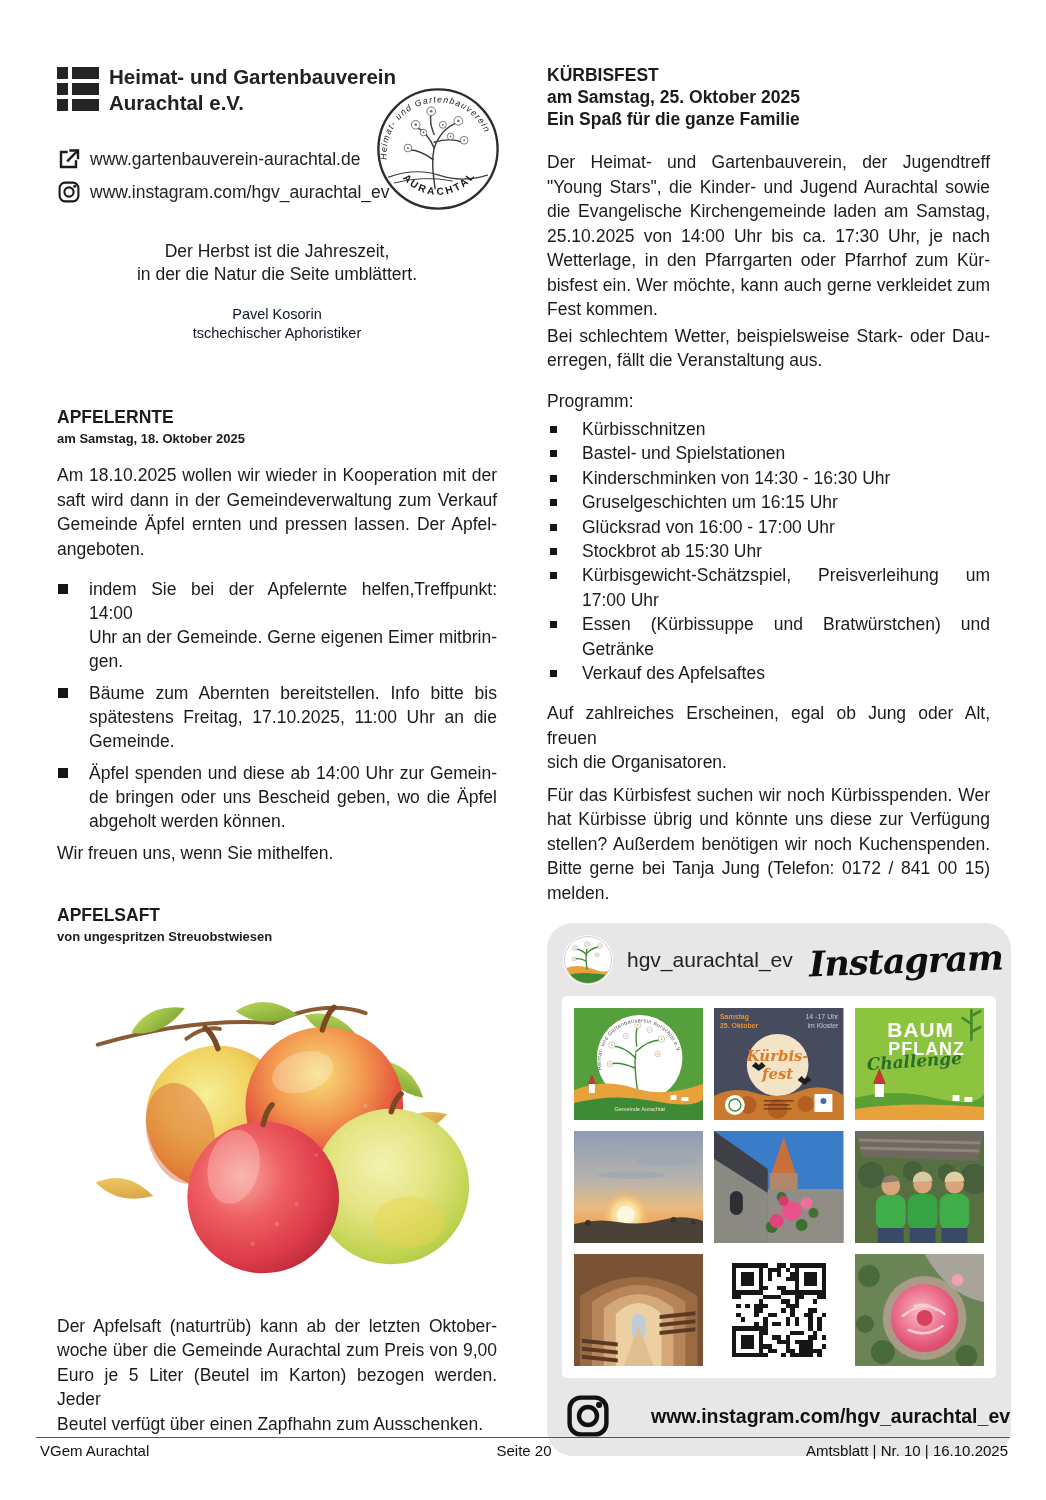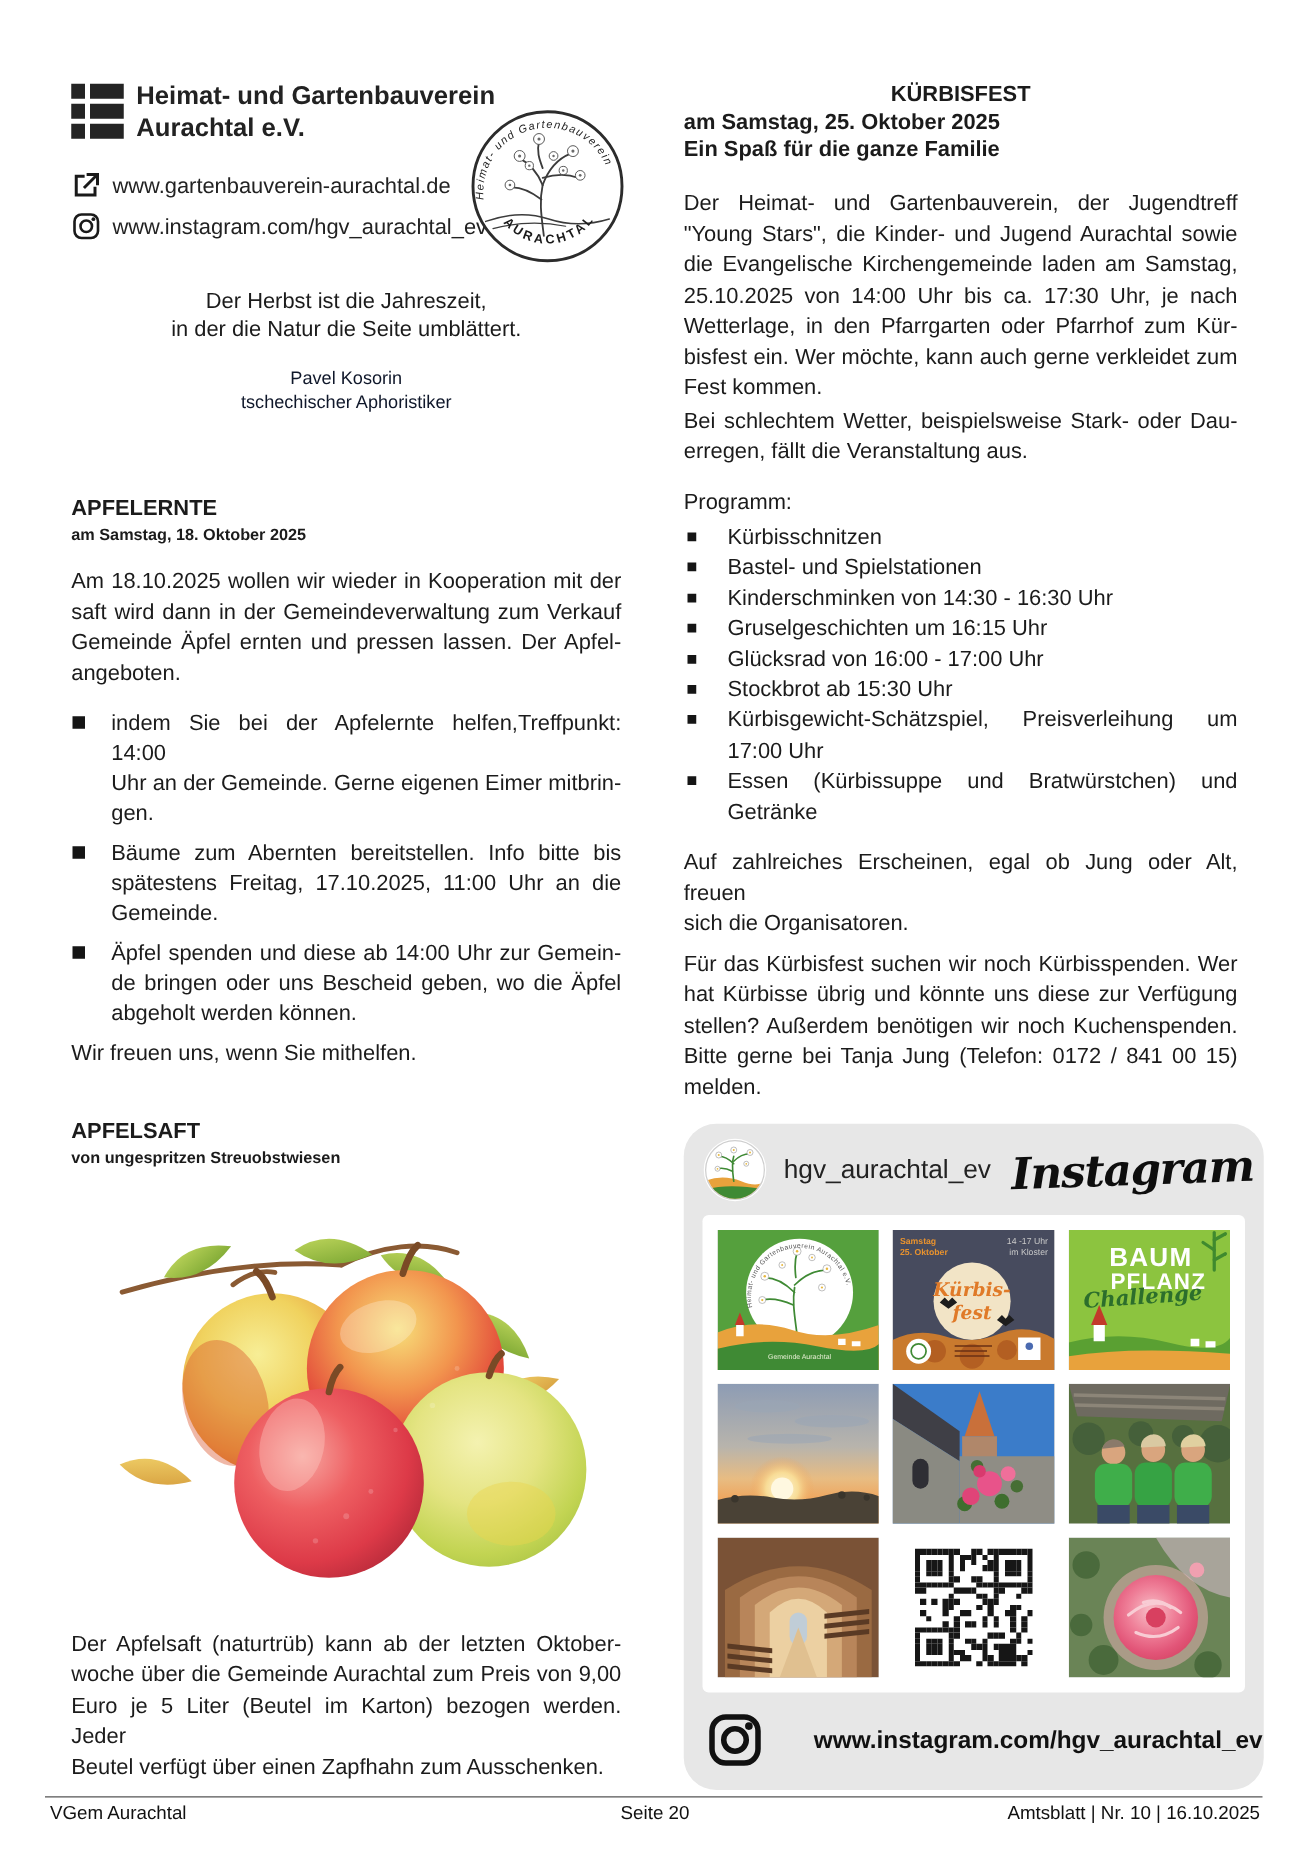--- a/index.html
+++ b/index.html
@@ -20,21 +20,21 @@
   
   .org-header{display:flex;margin-top:64px;align-items:flex-start;}
   .grid-icon{width:42px;height:46px;display:flex;flex-direction:column;gap:4px;margin-top:3px;}
   .grid-icon .row{display:flex;gap:4px;height:12px;}
   .grid-icon .a{width:11px;background:#242424;}
   .grid-icon .b{flex:1;background:#242424;}
   .org-title{margin-left:10px;font-size:20.5px;line-height:26px;font-weight:bold;color:#222;}
   .link-row{display:flex;align-items:center;font-size:17.5px;color:#222;}
   .link-row .lr-ic{width:24px;height:24px;margin-right:9px;color:#1a1a1a;flex:none;}
   .link-row svg{width:100%;height:100%;display:block;}
-  .lr1{margin-top:20px;}
+  .lr1{margin-top:31px;}
   .lr2{margin-top:9px;}
 
   .club-logo{position:absolute;left:318px;top:86px;width:126px;height:126px;}
 
   .quote{margin-top:36px;font-size:17.5px;line-height:23px;}
   .quote-author{margin-top:19px;text-align:center;font-size:14.5px;line-height:18.5px;color:#0f172a;}
 
   .apfelernte-title{margin-top:64px;}
   .p-gap1{margin-top:13px;}
   .p-gap2{margin-top:8px;}
@@ -45,21 +45,21 @@
   .bullet-text{flex:1;font-size:17.5px;line-height:24px;}
 
   .closing{margin-top:8px;}
   .apfelsaft-title{margin-top:38px;}
 
   .apple-art{width:424px;height:330px;margin:10px auto 0;}
   .apple-art svg{width:100%;height:100%;display:block;}
   .saft-para{margin-top:26px;}
 
   
-  .kf-title{margin-top:64px;text-align:center;}
+  .kf-title{margin-top:64px;}
   .kf-sub{font-size:17.5px;line-height:22px;font-weight:bold;}
   .kf-p1{margin-top:20px;}
   .kf-p2{margin-top:2px;}
   .prog-label{margin-top:16px;}
   .prog-list{margin-top:4px;}
   .prog-row{display:flex;}
   .sq2{width:7px;height:7px;background:#151515;flex:none;margin:9px 25px 0 3px;}
   .prog-text{flex:1;font-size:17.5px;line-height:24.4px;}
   .kf-p3{margin-top:16px;}
   .kf-p4{margin-top:8px;}
@@ -398,20 +398,26 @@
             <div class="line">17:00 Uhr</div>
           </div>
         </div>
       <div class="prog-row">
           <span class="sq2"></span>
           <div class="prog-text jpara">
             <div class="line">Essen (Kürbissuppe und Bratwürstchen) und</div>
             <div class="line">Getränke</div>
           </div>
         </div>
+      <div class="prog-row">
+          <span class="sq2"></span>
+          <div class="prog-text jpara">
+            <div class="line">Verkauf des Apfelsaftes</div>
+          </div>
+        </div>
     </div>
 
     <div class="body-txt jpara kf-p3">
         <div class="line">Auf zahlreiches Erscheinen, egal ob Jung oder Alt, freuen</div>
         <div class="line">sich die Organisatoren.</div>
       </div>
     <div class="body-txt jpara kf-p4">
         <div class="line">Für das Kürbisfest suchen wir noch Kürbisspenden. Wer</div>
         <div class="line">hat Kürbisse übrig und könnte uns diese zur Verfügung</div>
         <div class="line">stellen? Außerdem benötigen wir noch Kuchenspenden.</div>

